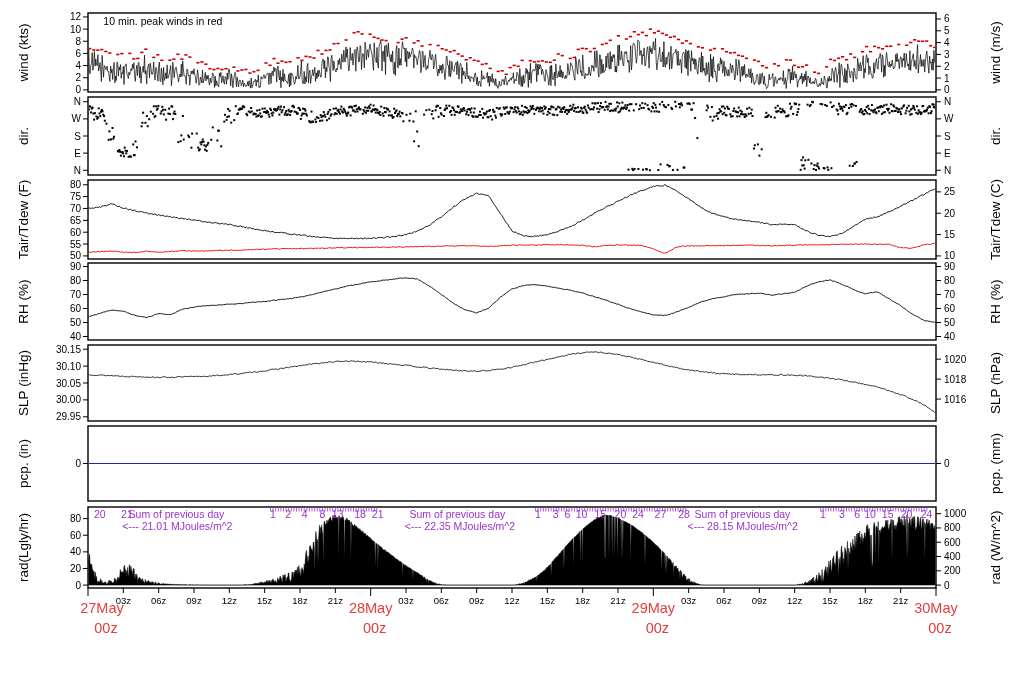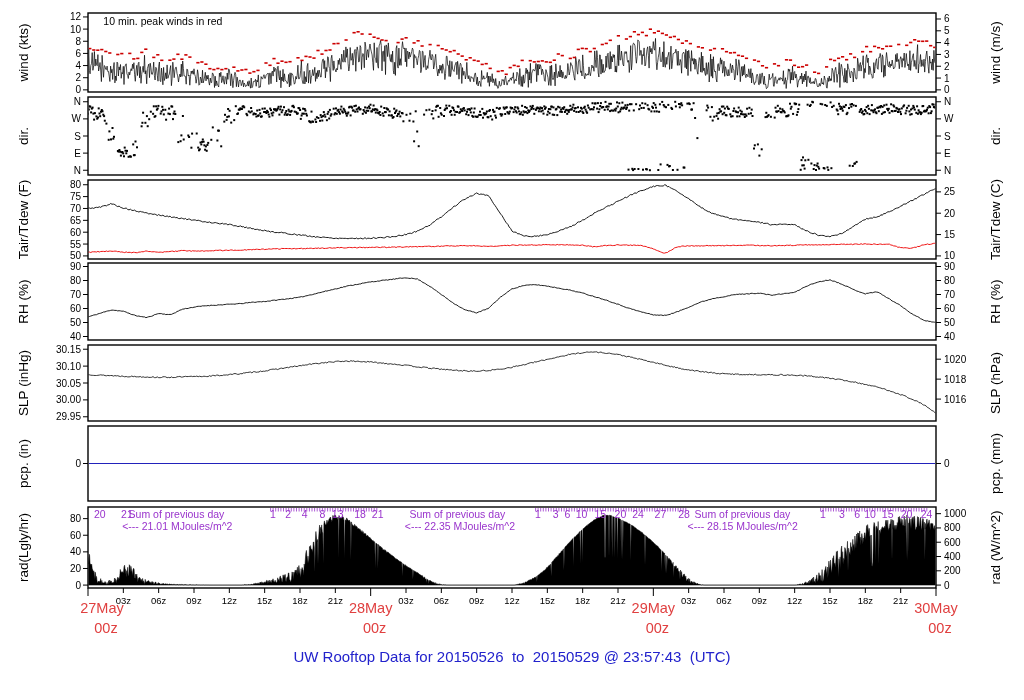--- a/index.html
+++ b/index.html
@@ -1473,14 +1473,13 @@
         <text x="102" y="613" text-anchor="middle" font-size="14.5" fill="#E04040" style="fill:#E04040">27May</text>
         <text x="106" y="633" text-anchor="middle" font-size="14.5" fill="#E04040" style="fill:#E04040">00z</text>
         <text x="370.6666666666667" y="613" text-anchor="middle" font-size="14.5" fill="#E04040" style="fill:#E04040">28May</text>
         <text x="374.6666666666667" y="633" text-anchor="middle" font-size="14.5" fill="#E04040" style="fill:#E04040">00z</text>
         <text x="653.3333333333334" y="613" text-anchor="middle" font-size="14.5" fill="#E04040" style="fill:#E04040">29May</text>
         <text x="657.3333333333334" y="633" text-anchor="middle" font-size="14.5" fill="#E04040" style="fill:#E04040">00z</text>
         <text x="936" y="613" text-anchor="middle" font-size="14.5" fill="#E04040" style="fill:#E04040">30May</text>
         <text x="940" y="633" text-anchor="middle" font-size="14.5" fill="#E04040" style="fill:#E04040">00z</text>
       </g>
     </svg>
-  <div id="chart-title">UW Rooftop Data for 20150526  to  20150529 @ 23:57:43  (UTC)</div>
 </div>
 
 </body></html>

